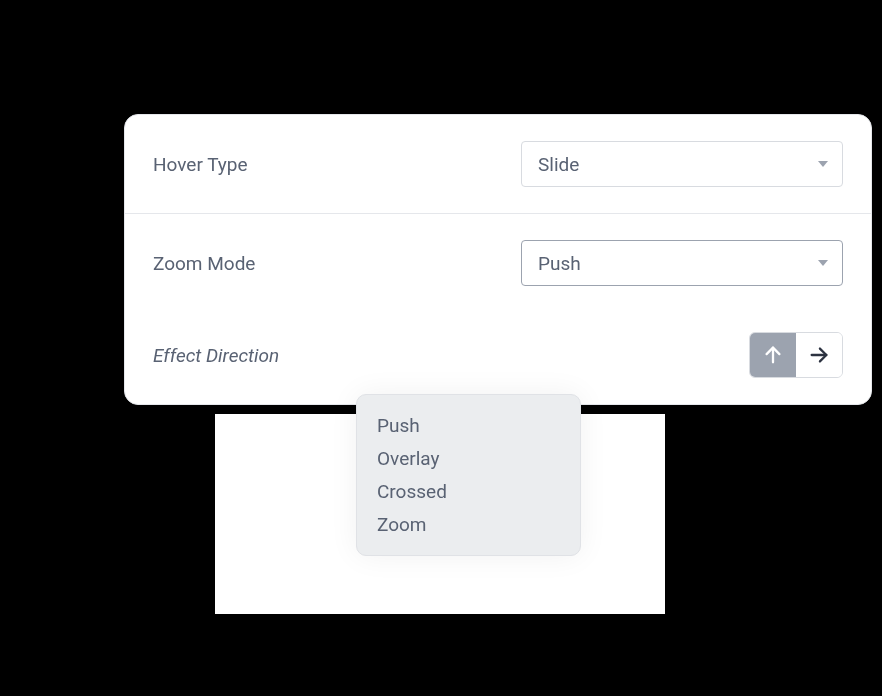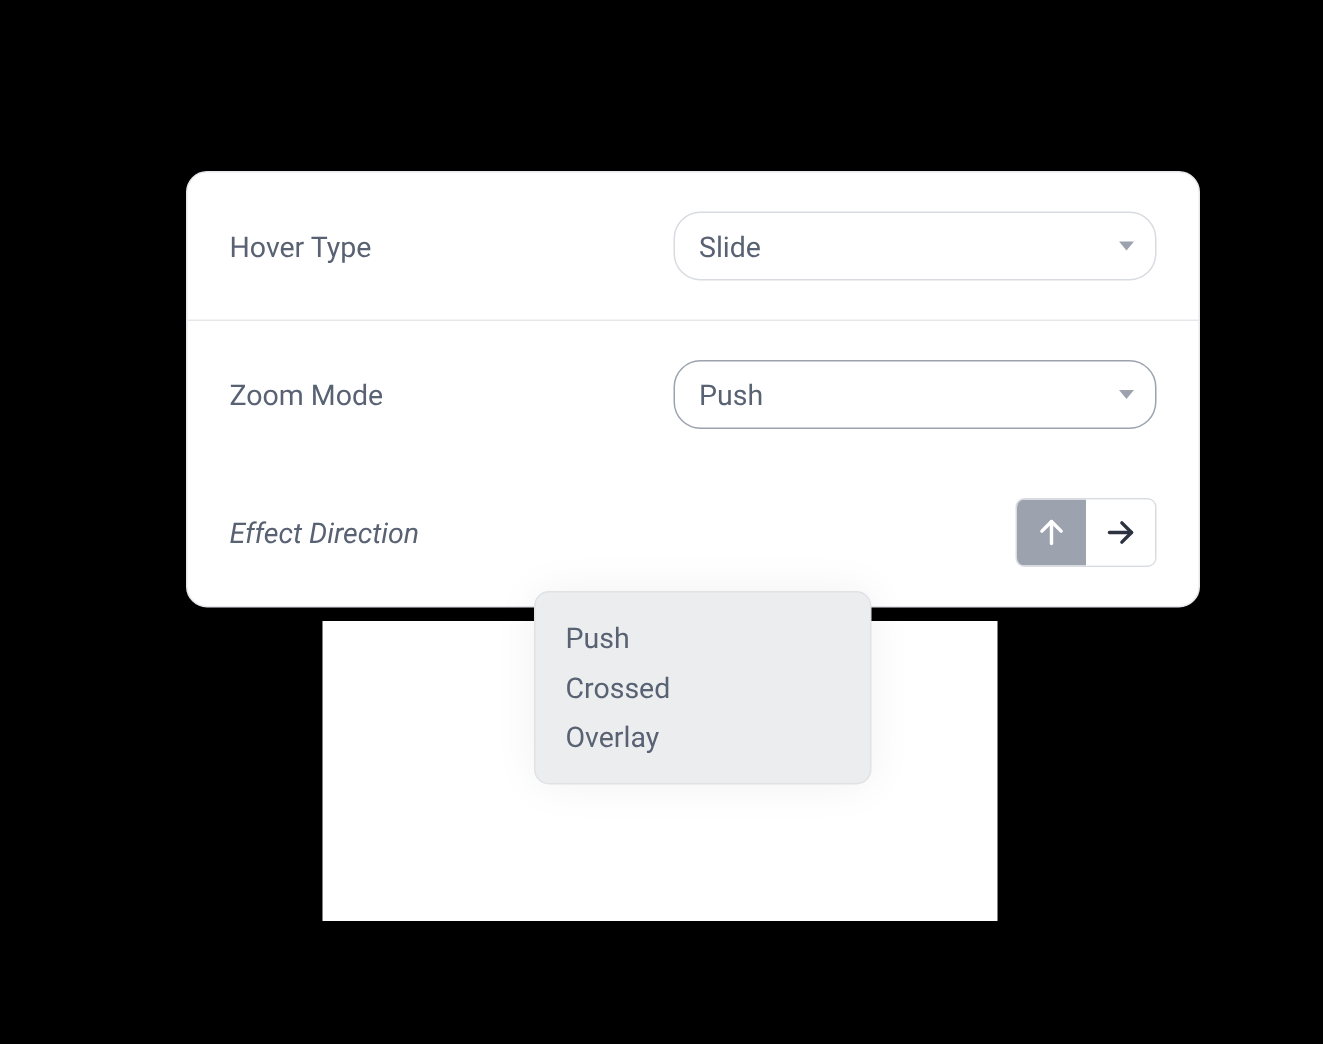--- a/index.html
+++ b/index.html
@@ -13,21 +13,21 @@
       background: #000;
       width: 882px;
       height: 696px;
       position: relative;
     }
     
     .panel {
       position: absolute;
       top: 114px;
       left: 124px;
-      width: 676px;
+      width: 748px;
       background: #fff;
       border: 1px solid #e5e7eb;
       border-radius: 14px;
       overflow: visible;
     }
     
     .panel-row {
       display: flex;
       align-items: center;
       justify-content: space-between;
@@ -47,21 +47,21 @@
     .row-label {
       font-size: 19px;
       color: #596273;
       font-weight: 400;
     }
     
     .select-box {
       width: 322px;
       height: 46px;
       border: 1px solid #d8dbe0;
-      border-radius: 18px;
+      border-radius: 4px;
       display: flex;
       align-items: center;
       justify-content: space-between;
       padding: 0 14px 0 16px;
       cursor: pointer;
       background: #fff;
     }
     
     .select-box.active {
       border-color: #9ca3af;
@@ -181,15 +181,16 @@
       </div>
     </div>
   </div>
 
 </div>
 
 <div class="white-block"></div>
 
 <div class="dropdown-popover">
   <div class="dropdown-item">Push</div>
+  <div class="dropdown-item">Overlay</div>
   <div class="dropdown-item">Crossed</div>
-  <div class="dropdown-item">Overlay</div>
+  <div class="dropdown-item">Zoom</div>
 </div>
 
 </body></html>

